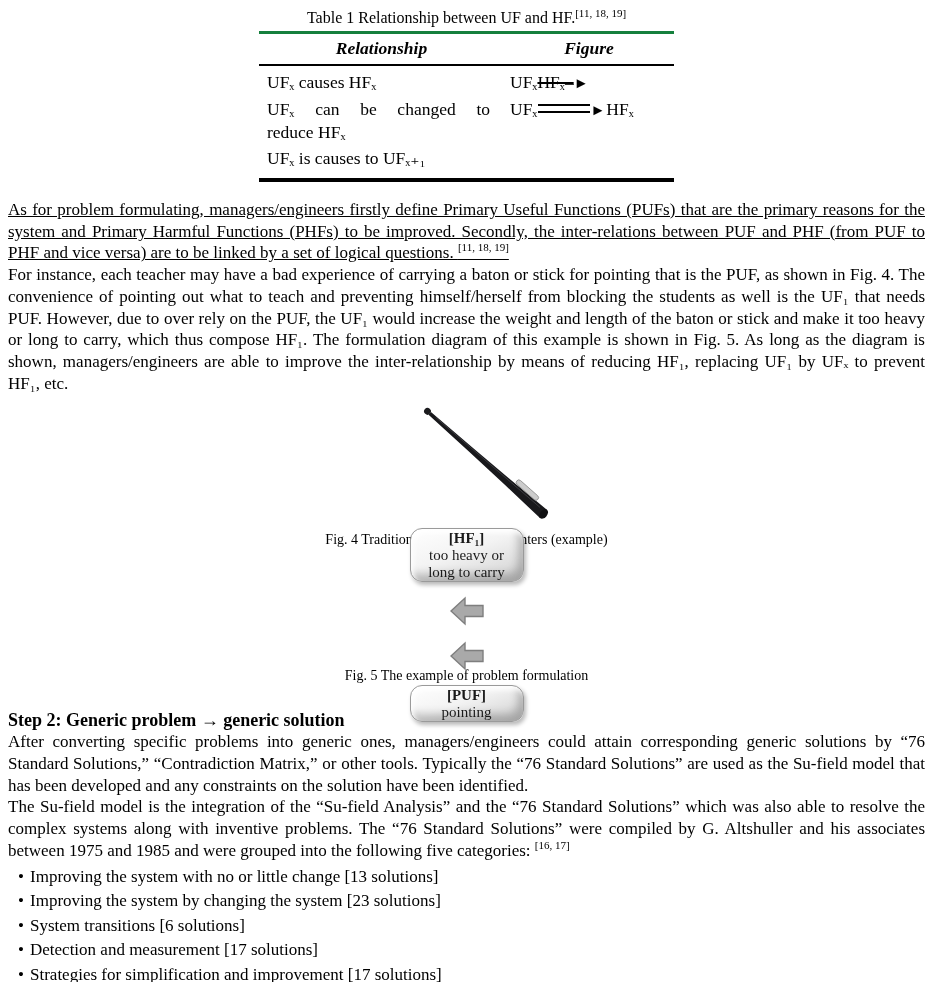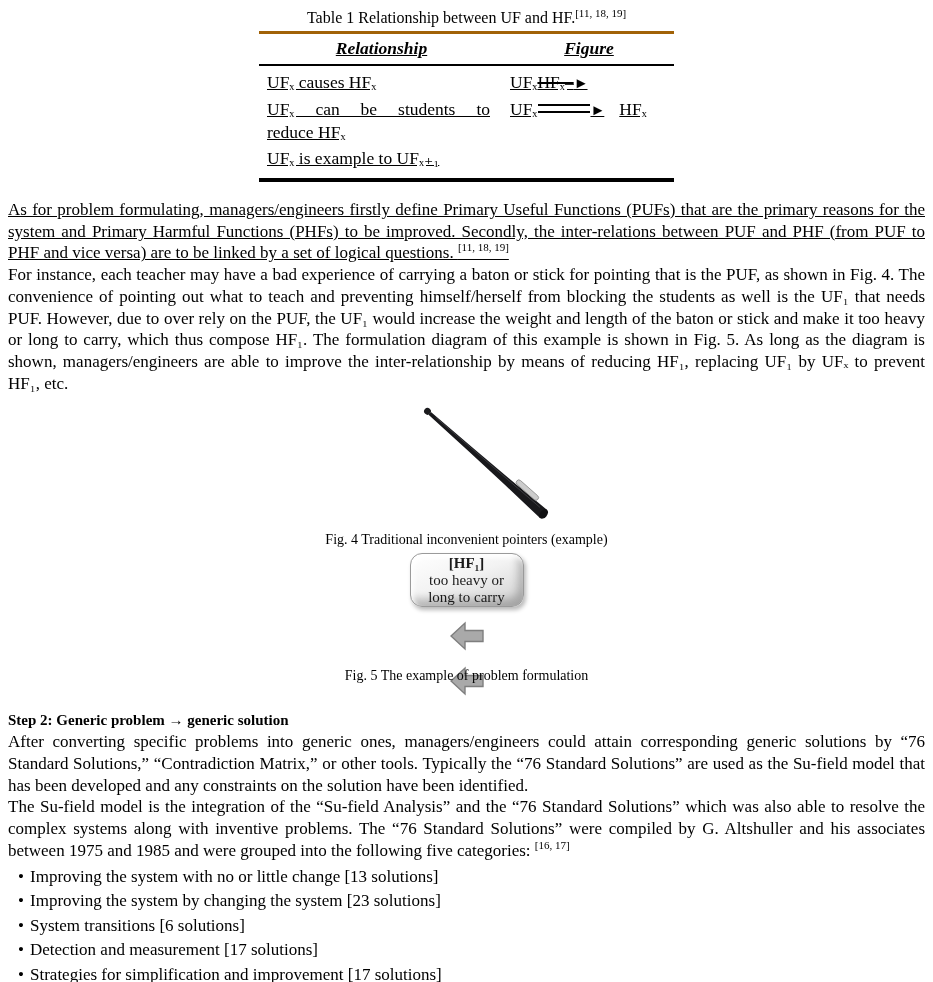--- a/index.html
+++ b/index.html
@@ -16,43 +16,42 @@
   
   .table-block { width: 100%; }
   .table-title {
     text-align: center; font-size: 16px; line-height: 20px; margin-bottom: 3px;
   }
   .cite {
     font-size: 11px; vertical-align: super; line-height: 0;
   }
   .doc-table {
     width: 415px; margin: 0 auto;
-    border-top: 3px solid #a16207;
+    border-top: 3px solid #15803d;
     border-bottom: 4px solid #000;
     font-size: 17.5px;
-    text-decoration: underline;
   }
   .thead { display: flex; border-bottom: 2px solid #000; padding: 4px 0 5px 0; }
   .th { font-weight: bold; font-style: italic; text-align: center; }
   .th.c1 { width: 245px; }
   .th.c2 { flex: 1; }
   .tbody { padding: 4px 0 6px 0; }
   .trow { display: flex; }
   .td { padding: 1px 0 2px 0; line-height: 23px; }
   .td.c1 { width: 245px; padding-left: 8px; padding-right: 14px; }
   .td.c2 { flex: 1; padding-left: 6px; white-space: nowrap; }
   .jline { display: block; text-align: justify; text-align-last: justify; }
   .strike { text-decoration: line-through; text-decoration-thickness: 1.6px; text-align: center; }
   .arrowhead { font-size: 15px; letter-spacing: -1px; }
   .dbl-line {
     display: inline-block; width: 52px; height: 9px;
     border-top: 2.5px solid #000; border-bottom: 2.5px solid #000;
     vertical-align: middle; position: relative; top: -2px; margin-left: 1px;
   }
-  .figsuffix { margin-left: 15px; }
+  .figsuffix { margin-left: 2px; }
 
   
   .para {
     margin: 0; text-align: justify;
     font-size: 17px; line-height: 21.7px;
   }
   .para.first { margin-top: 17px; text-decoration: underline; }
 
   
   .fig4-image { height: 128px; margin-top: 8px; position: relative; }
@@ -85,21 +84,21 @@
                 inset 3px 5px 6px rgba(255,255,255,0.95),
                 inset -5px -8px 9px rgba(0,0,0,0.25);
     display: flex; flex-direction: column; align-items: center; justify-content: center;
   }
   .node-label { font-weight: bold; font-size: 15px; line-height: 18px; color: #1a1a1a; }
   .node-text  { font-size: 15px; line-height: 17px; text-align: center; color: #1a1a1a; max-width: 96px; }
   .block-arrow { flex: 0 0 auto; }
 
   
   .step-heading {
-    margin: 23px 0 0 0; font-size: 15px; font-weight: bold; line-height: 22px;
+    margin: 23px 0 0 0; font-size: 18px; font-weight: bold; line-height: 22px;
   }
 
   
   .bullet-list { margin-top: 3px; }
   .bullet-row { display: flex; font-size: 17px; line-height: 24.5px; }
   .bullet-marker { width: 22px; padding-left: 10px; }
 </style>
 </head>
 <body>
 
@@ -116,29 +115,29 @@
       </div>
       <div class="tbody">
         <div class="trow">
           <div class="td c1">UFₓ causes HFₓ</div>
           <div class="td c2">
             <span>UFₓ</span><span class="strike">HFₓ–</span><span class="arrowhead">►</span>
           </div>
         </div>
         <div class="trow">
           <div class="td c1">
-            <span class="jline">UFₓ can be students to</span>
+            <span class="jline">UFₓ can be changed to</span>
             <span>reduce HFₓ</span>
           </div>
           <div class="td c2">
             <span>UFₓ</span><span class="dbl-line"></span><span class="arrowhead">►</span><span class="figsuffix">HFₓ</span>
           </div>
         </div>
         <div class="trow">
-          <div class="td c1">UFₓ is example to UFₓ₊₁</div>
+          <div class="td c1">UFₓ is causes to UFₓ₊₁</div>
         </div>
       </div>
     </div>
   </div>
 
   <p class="para first"><span>As for problem formulating, managers/engineers firstly define Primary Useful Functions (PUFs) that are the primary reasons for the system and Primary Harmful Functions (PHFs) to be improved. Secondly, the inter-relations between PUF and PHF (from PUF to PHF and vice versa) are to be linked by a set of logical questions. </span><sup class="cite">[11, 18, 19]</sup></p>
 
   <p class="para">For instance, each teacher may have a bad experience of carrying a baton or stick for pointing that is the PUF, as shown in Fig. 4. The convenience of pointing out what to teach and preventing himself/herself from blocking the students as well is the UF₁ that needs PUF. However, due to over rely on the PUF, the UF₁ would increase the weight and length of the baton or stick and make it too heavy or long to carry, which thus compose HF₁. The formulation diagram of this example is shown in Fig. 5. As long as the diagram is shown, managers/engineers are able to improve the inter-relationship by means of reducing HF₁, replacing UF₁ by UFₓ to prevent HF₁, etc.</p>
 
   <div class="fig4-image">
@@ -158,20 +157,24 @@
     <div class="keycap">
       <div class="node-label">[HF₁]</div>
       <div class="node-text">too heavy or long to carry</div>
     </div>
     <svg class="block-arrow" width="34" height="32" viewBox="0 0 34 32">
       <polygon points="1,16 15,3 15,10.5 33,10.5 33,21.5 15,21.5 15,29" fill="#a9a9a9" stroke="#7e7e7e" stroke-width="1.4"></polygon>
     </svg>
     <svg class="block-arrow" width="34" height="32" viewBox="0 0 34 32">
       <polygon points="1,16 15,3 15,10.5 33,10.5 33,21.5 15,21.5 15,29" fill="#a9a9a9" stroke="#7e7e7e" stroke-width="1.4"></polygon>
     </svg>
+    <div class="keycap">
+      <div class="node-label">[PUF]</div>
+      <div class="node-text">pointing</div>
+    </div>
   </div>
   <div class="fig-caption">Fig. 5 The example of problem formulation</div>
 
   <h3 class="step-heading">Step 2: Generic problem → generic solution</h3>
   <p class="para">After converting specific problems into generic ones, managers/engineers could attain corresponding generic solutions by “76 Standard Solutions,” “Contradiction Matrix,” or other tools. Typically the “76 Standard Solutions” are used as the Su-field model that has been developed and any constraints on the solution have been identified.</p>
   <p class="para"><span>The Su-field model is the integration of the “Su-field Analysis” and the “76 Standard Solutions” which was also able to resolve the complex systems along with inventive problems. The “76 Standard Solutions” were compiled by G. Altshuller and his associates between 1975 and 1985 and were grouped into the following five categories: </span><sup class="cite">[16, 17]</sup></p>
 
   <div class="bullet-list">
     <div class="bullet-row">
       <span class="bullet-marker">•</span>

